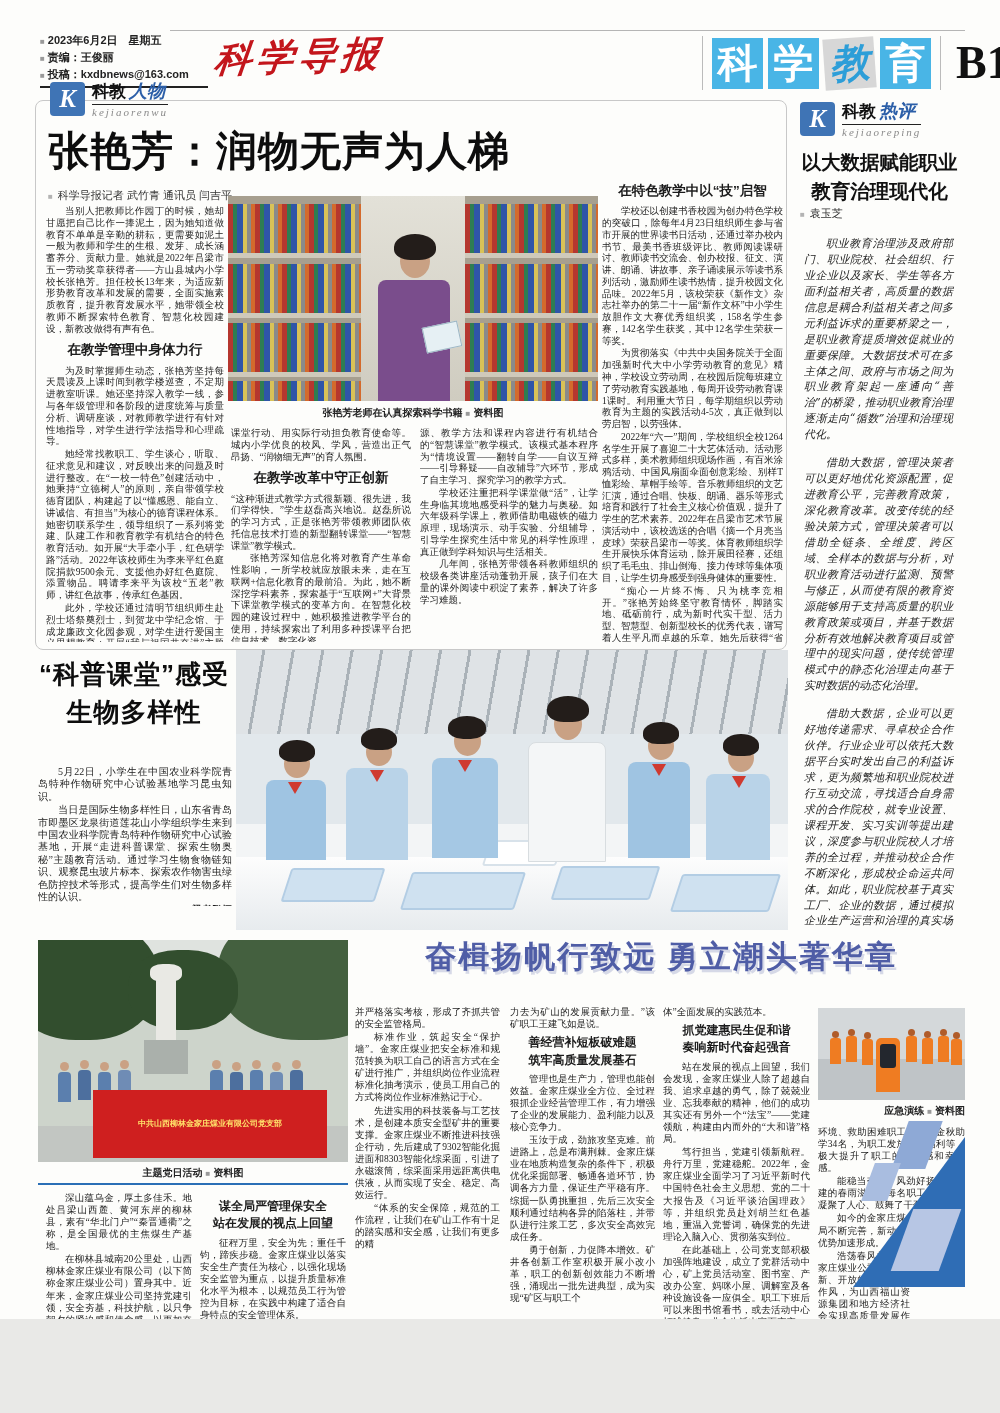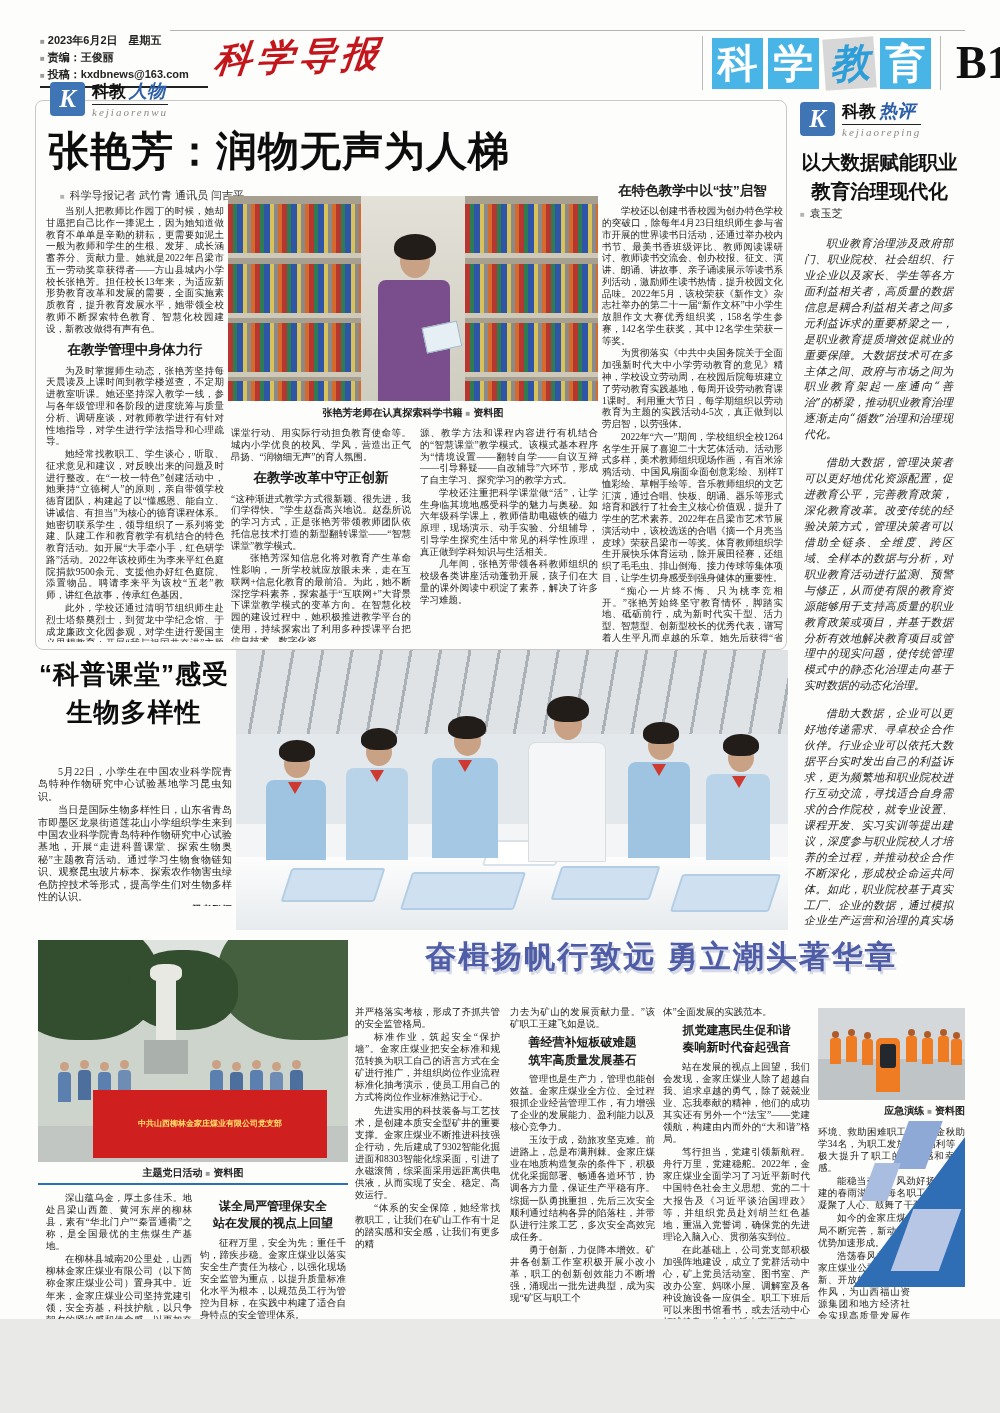--- a/index.html
+++ b/index.html
@@ -124,21 +124,21 @@
     <div>
       <div class="names">
         <span class="t1">科教</span>
         <span class="t2">人物</span>
       </div>
       <div class="py">kejiaorenwu</div>
     </div>
   </div>
 
   <div class="abs headline">张艳芳：润物无声为人梯</div>
-  <div class="abs byline" style="left:60px;top:190px;">
+  <div class="abs byline" style="left:48px;top:190px;">
     <span class="sq">■</span><span>科学导报记者 武竹青 通讯员 闫吉平</span>
   </div>
 
   <div class="abs photo lib" style="left:228px;top:196px;width:370px;height:205px;">
     <div class="shelfcol" style="left:0;">
       <div class="shelfrow" style="top:4%;"></div>
         <div class="shelfrow" style="top:33%;"></div>
         <div class="shelfrow" style="top:62%;"></div>
         <div class="shelfrow" style="top:90%;"></div>
     </div>
@@ -331,21 +331,21 @@
     <div>
         <p>征程万里，安全为先；重任千钧，蹄疾步稳。金家庄煤业以落实安全生产责任为核心，以强化现场安全监管为重点，以提升质量标准化水平为根本，以规范员工行为管控为目标，在实践中构建了适合自身特点的安全管理体系。</p>
         <p>严管理，强落实，筑牢安全“防火墙”。金家庄煤业先后制定了安全管理制度35项，并积极完善了各岗位人员的安全生产责任制和岗位职责，各级人员层层签订安全生产目标责任状，</p>
       </div>
   </div>
   <div class="abs col bcol" style="left:355px;top:1006px;width:145px;height:364px;">
     <div class="cont">
         <p>并严格落实考核，形成了齐抓共管的安全监管格局。</p>
         <p>标准作业，筑起安全“保护墙”。金家庄煤业把安全标准和规范转换为职工自己的语言方式在全矿进行推广，并组织岗位作业流程标准化抽考演示，使员工用自己的方式将岗位作业标准熟记于心。</p>
         <p>先进实用的科技装备与工艺技术，是创建本质安全型矿井的重要支撑。金家庄煤业不断推进科技强企行动，先后建成了9302智能化掘进面和8303智能化综采面，引进了永磁滚筒，综采面采用远距离供电供液，从而实现了安全、稳定、高效运行。</p>
-        <p>“体系的安全保障，她经常找教职工，让我们在矿山工作有十足的踏实感和安全感，让我们有更多的精</p>
+        <p>“体系的安全保障，规范的工作流程，让我们在矿山工作有十足的踏实感和安全感，让我们有更多的精</p>
       </div>
   </div>
   <div class="abs col bcol" style="left:510px;top:1006px;width:145px;height:364px;">
     <div class="cont">
         <p>力去为矿山的发展贡献力量。”该矿职工王建飞如是说。</p>
       </div>
     <div class="subhead2">
       <div>善经营补短板破难题</div>
         <div>筑牢高质量发展基石</div>
     </div>

